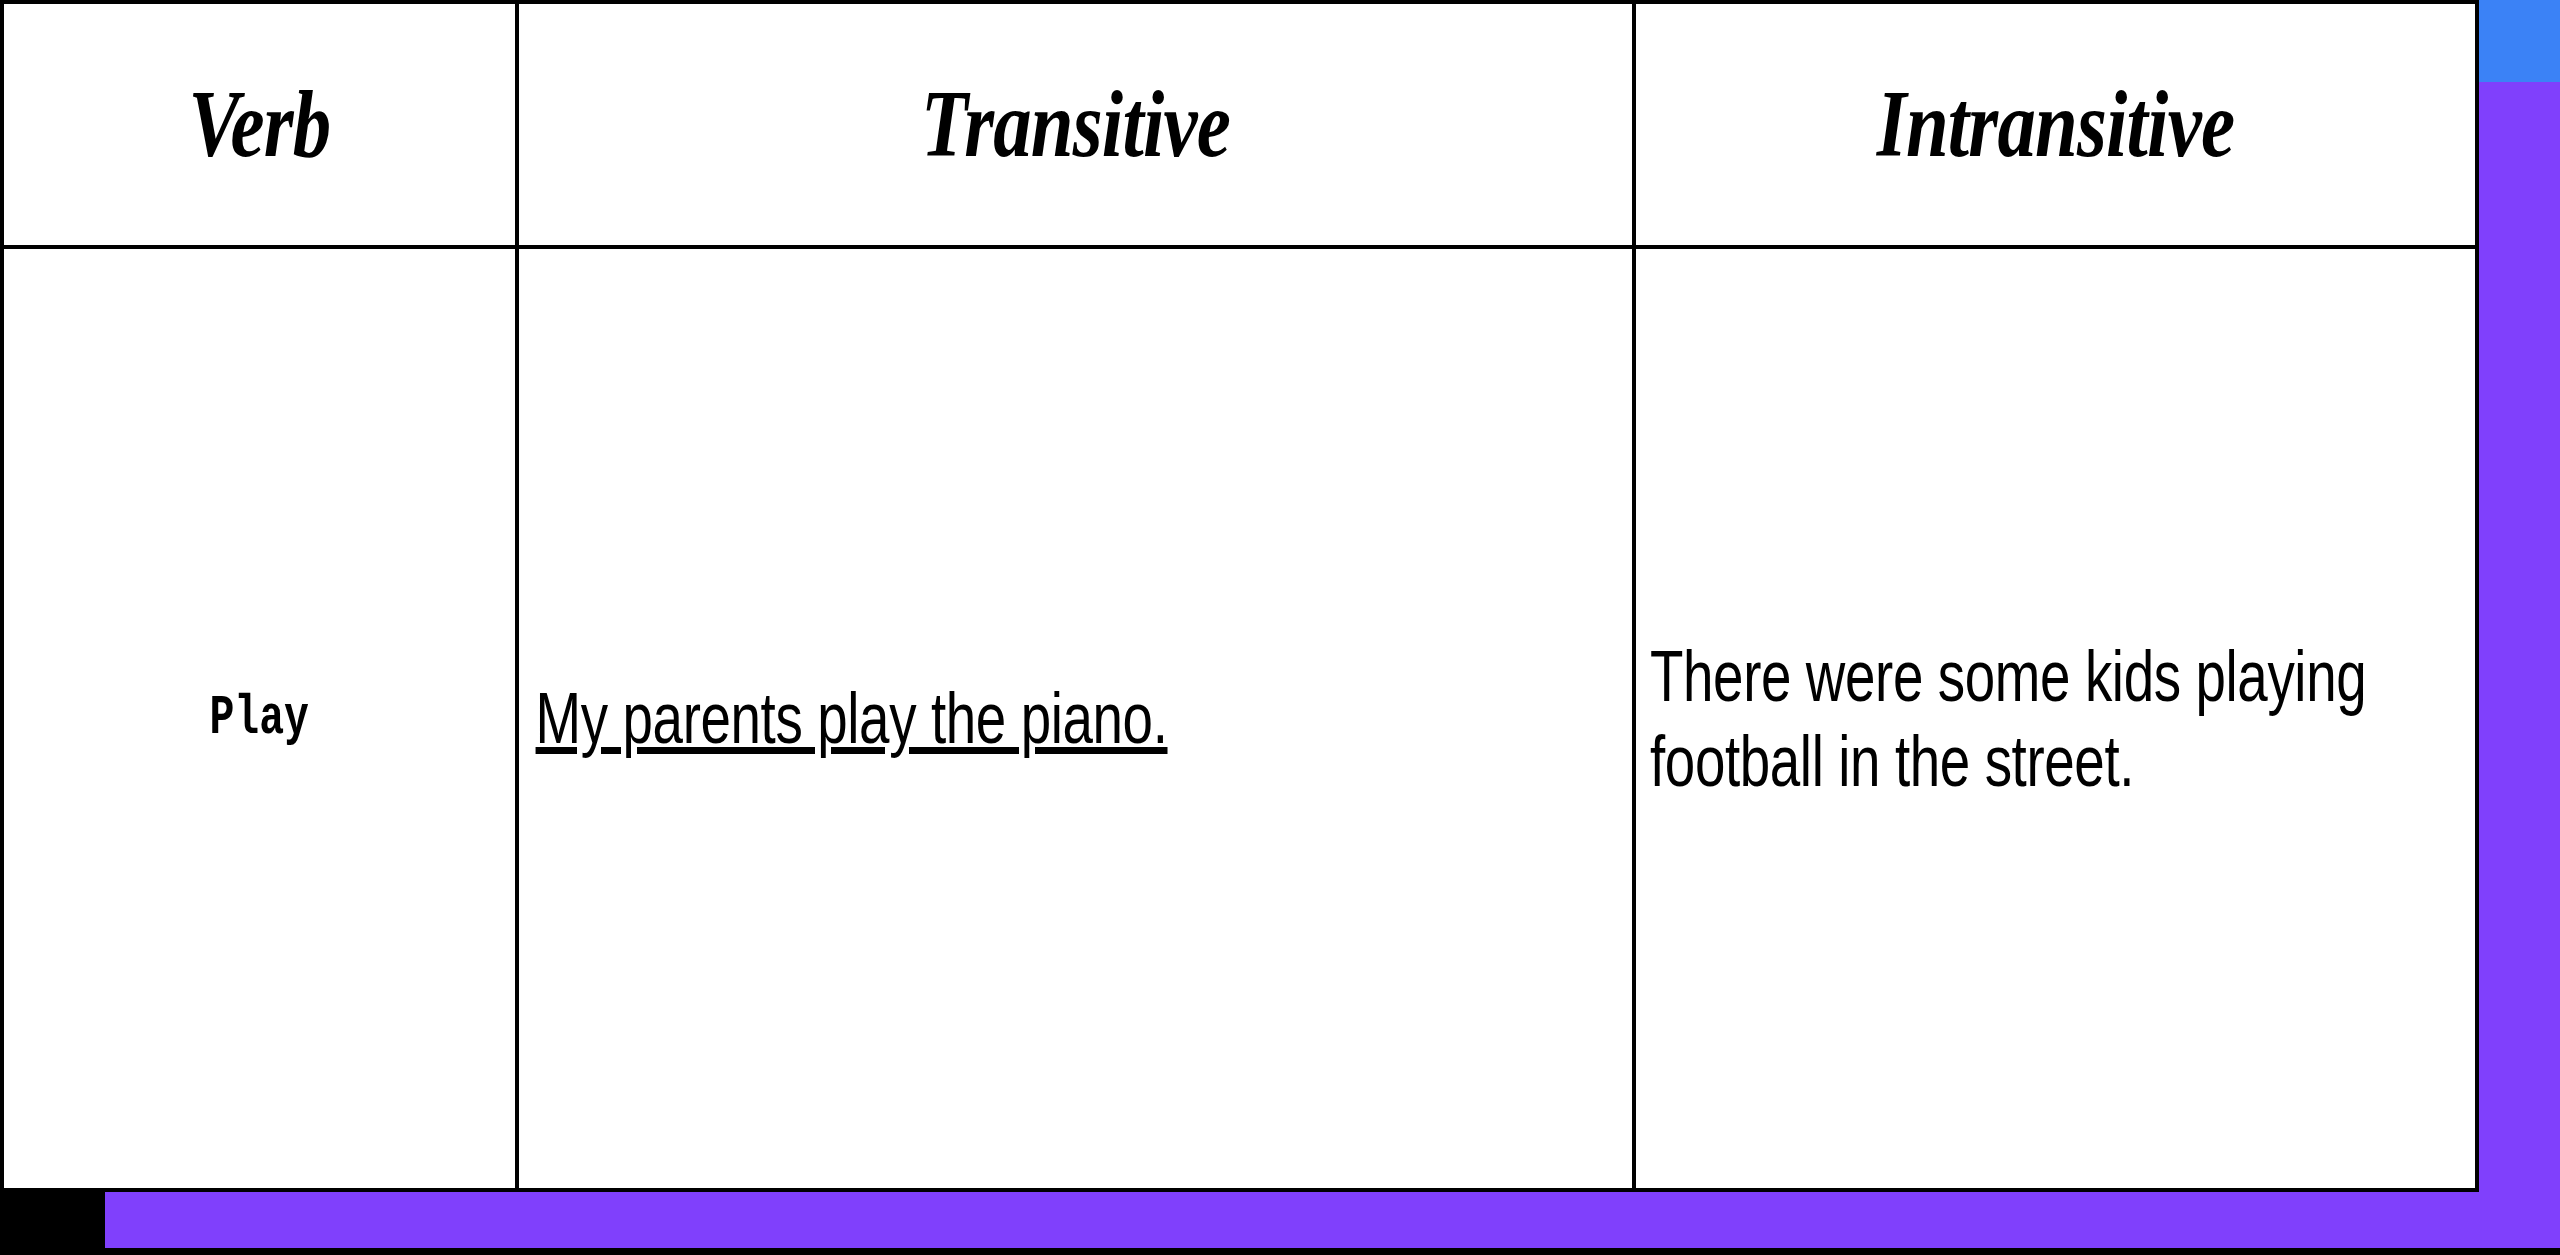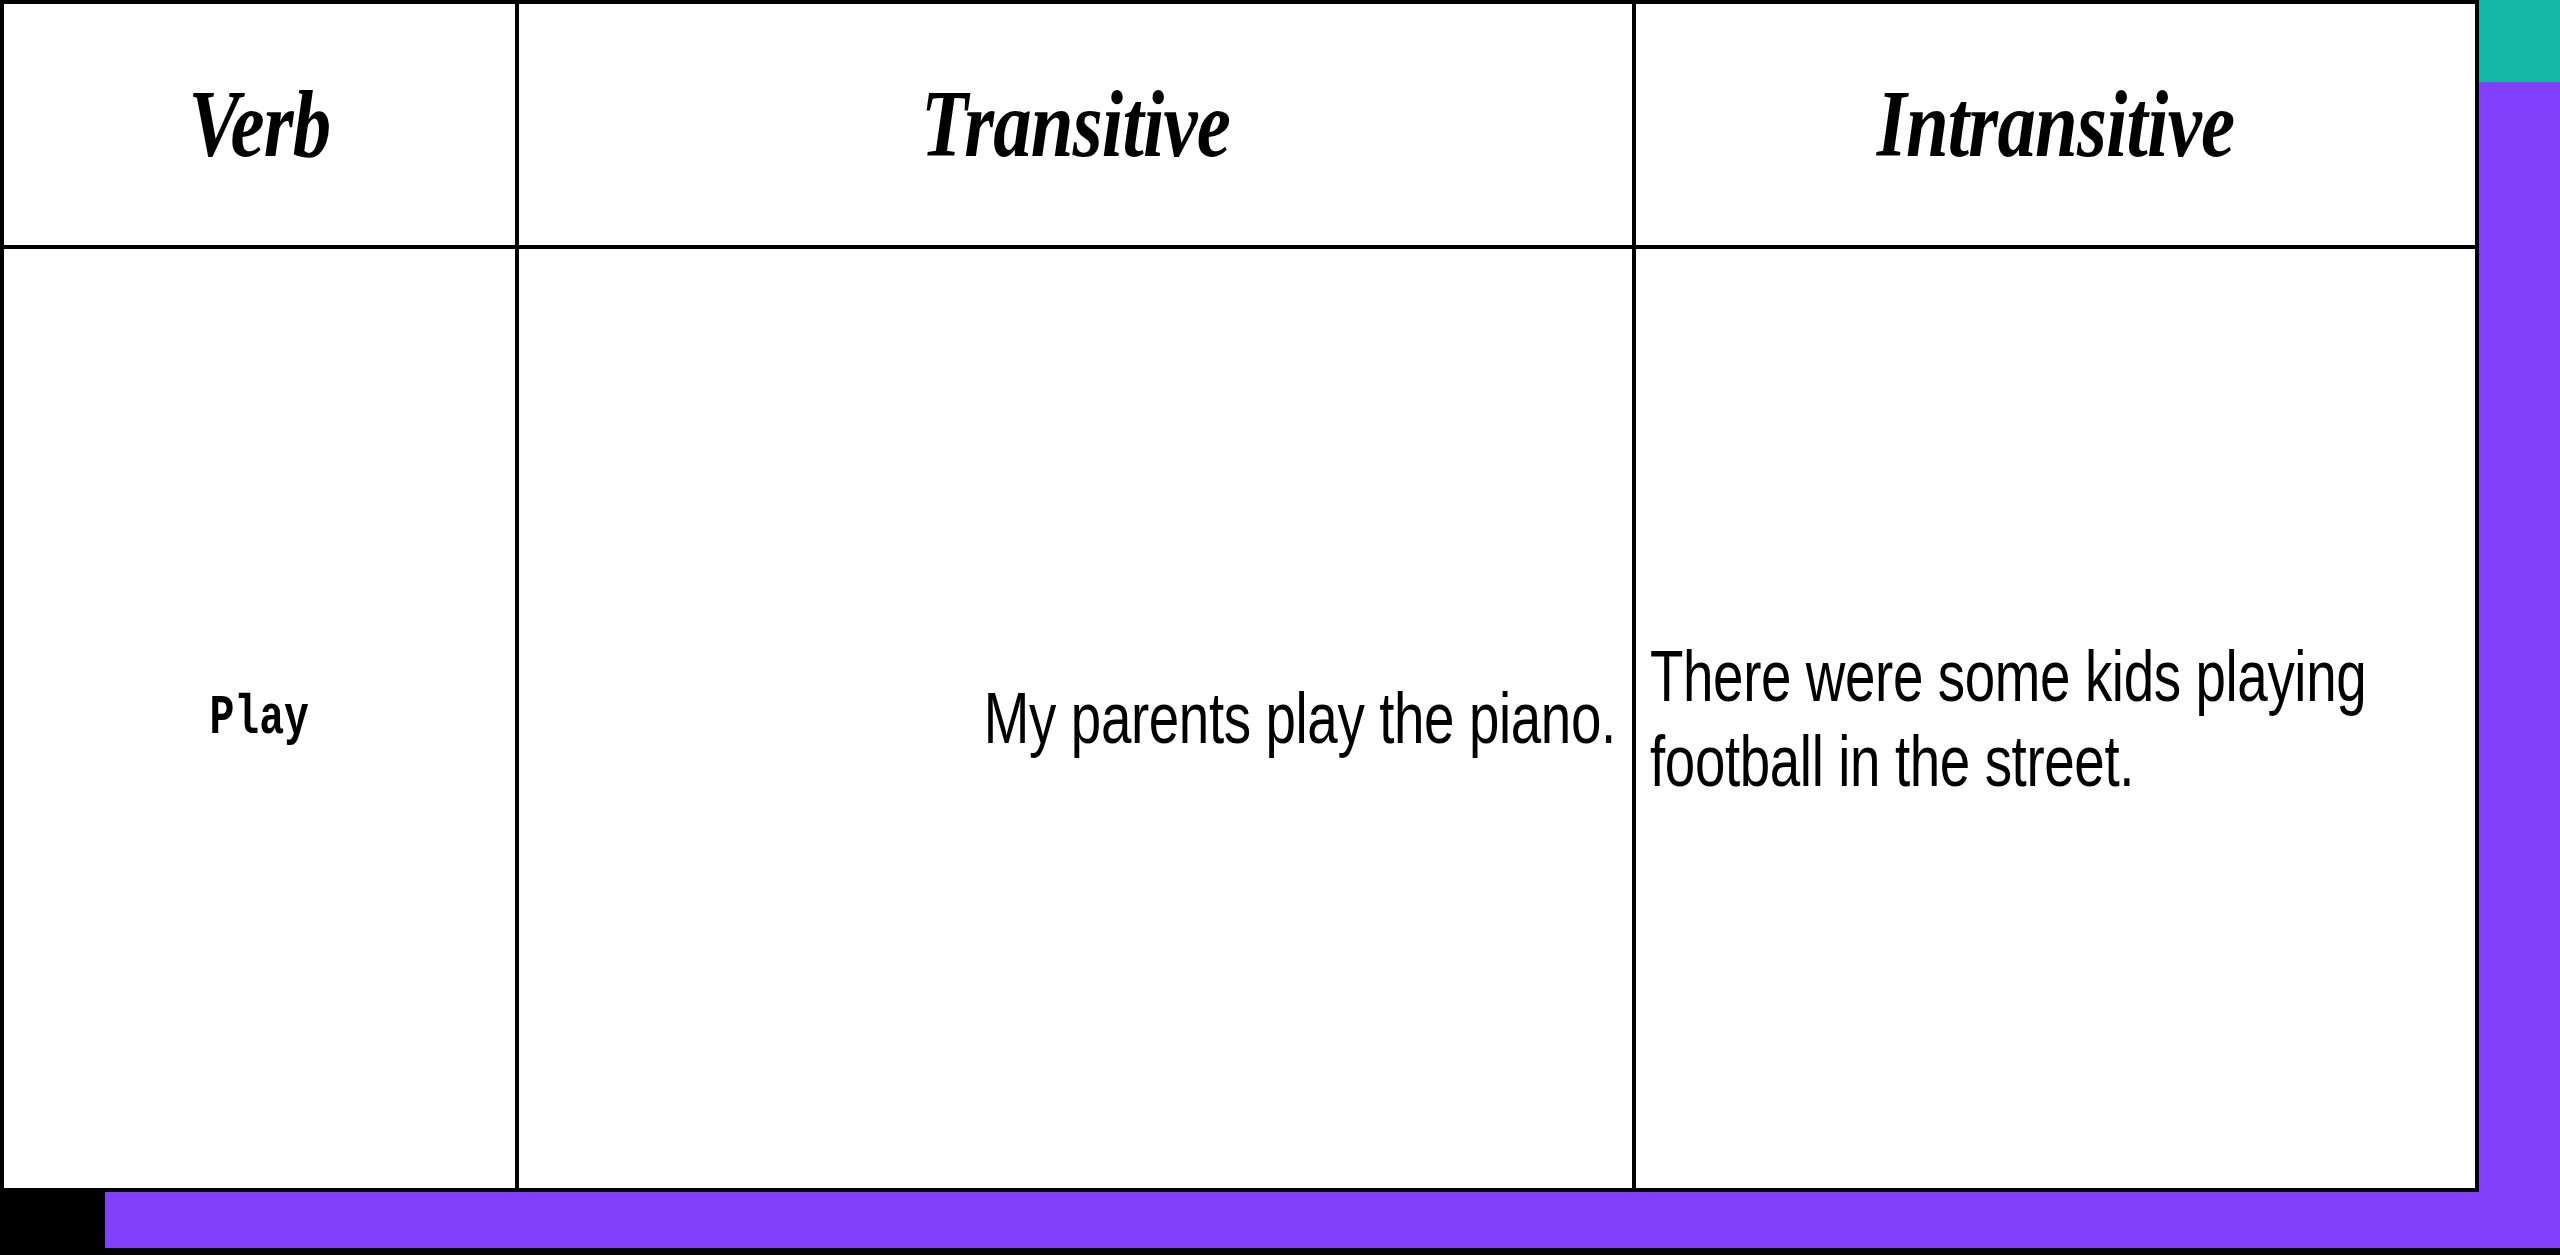--- a/index.html
+++ b/index.html
@@ -13,21 +13,21 @@
     height: 1255px;
     overflow: hidden;
     font-family: "Liberation Sans", "DejaVu Sans", sans-serif;
   }
 
   
   #canvas {
     position: relative;
     width: 2560px;
     height: 899px;
-    background: #14b8a6;
+    background: #3b82f6;
   }
 
   
   .accent-right {
     position: absolute;
     left: 2478px;
     top: 82px;
     width: 82px;
     height: 1110px;
     background: #8040fc;
@@ -117,21 +117,21 @@
     font-size: 72px;
     line-height: 1.02;
     letter-spacing: -0.5px;
   }
   td.sentence-cell .cell-inner {
     display: block;
     transform: scaleX(0.76);
     transform-origin: left center;
     width: 131%;
   }
-  td.trans-cell { text-align: right; }
+  td.trans-cell { text-align: left; text-decoration: underline; }
   td.trans-cell .cell-inner {
     transform-origin: center center;
     width: 131%;
     margin-left: -15.5%;
   }
   td.intr-cell  { text-align: left; padding-left: 10px; }
   td.intr-cell.two-line .cell-inner { line-height: 1.18; }
 </style>
 </head>
 <body>

